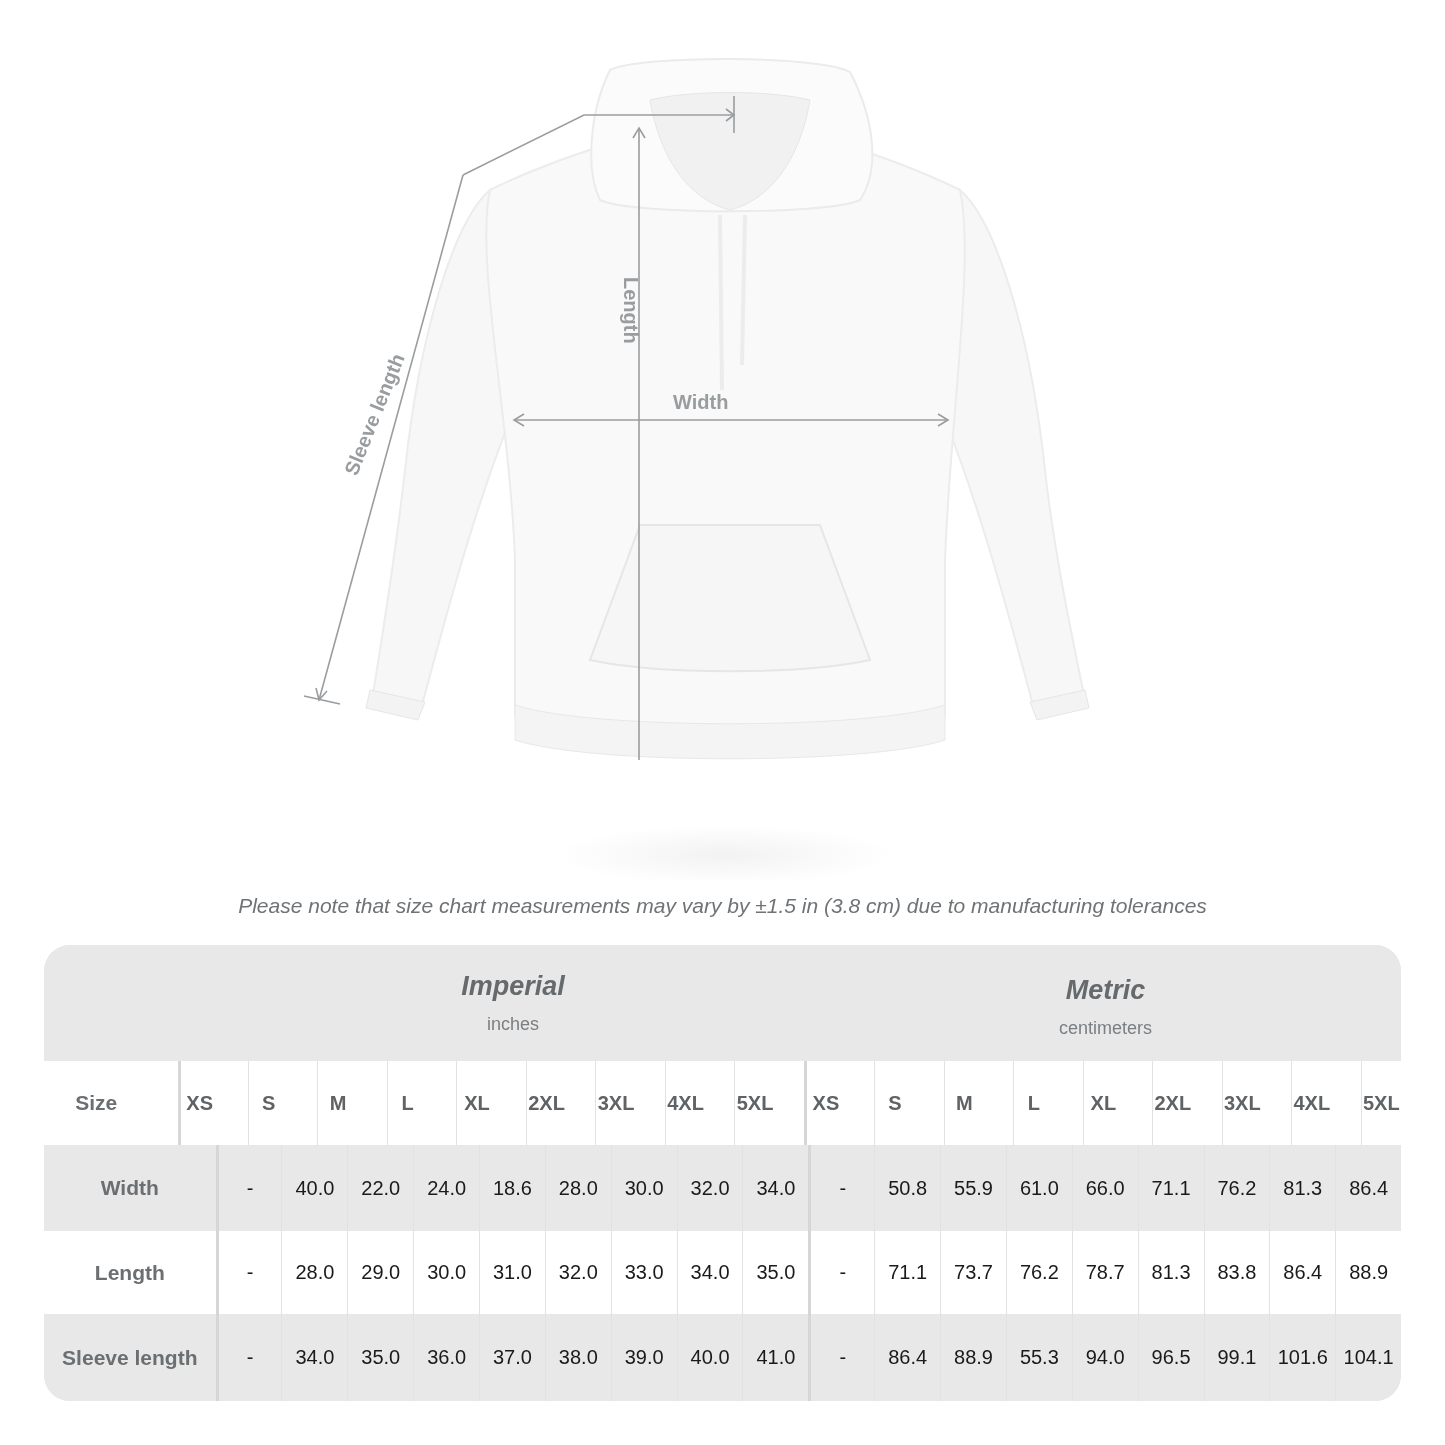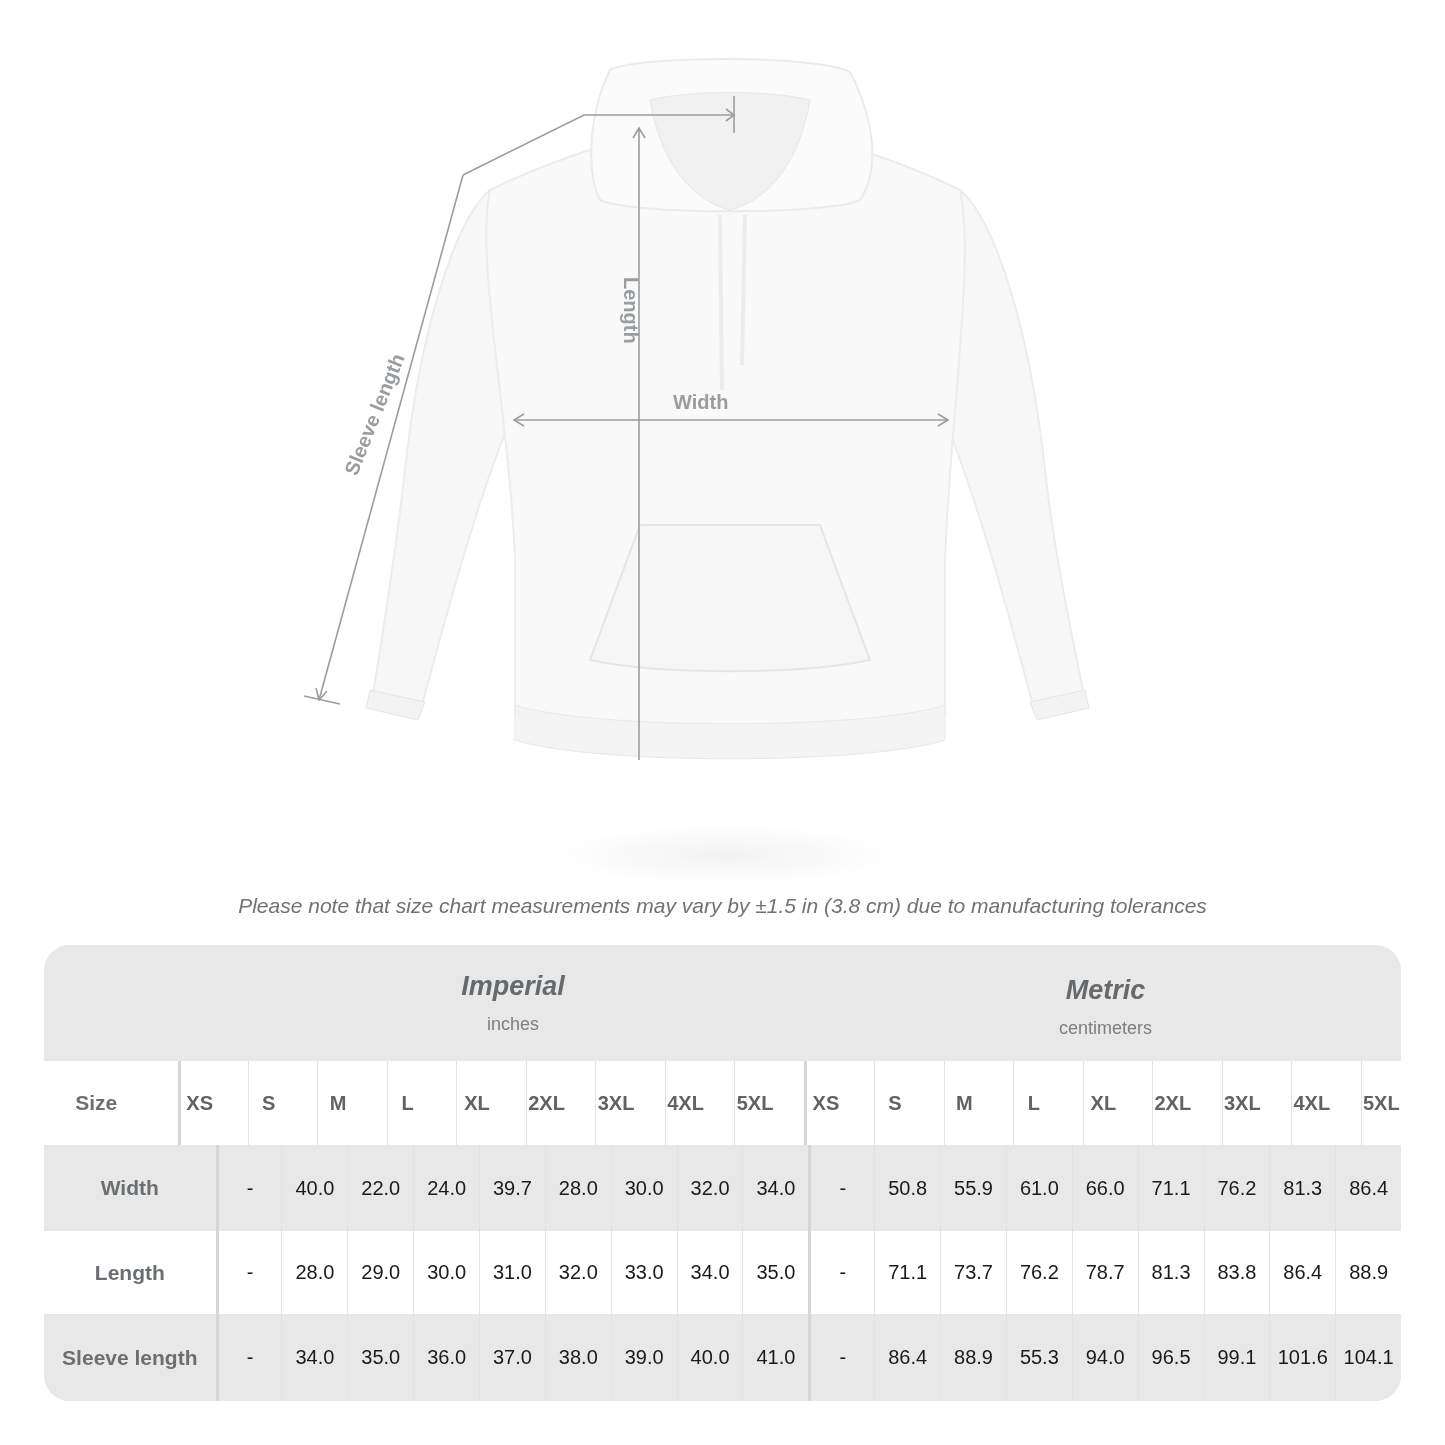--- a/index.html
+++ b/index.html
@@ -118,21 +118,21 @@
       <div class="cell c size">4XL</div>
       <div class="cell c size">5XL</div>
     </div>
 
     <div class="row shade" style="top:84px;height:86px;">
       <div class="cell rowhead">Width</div>
       <div class="cell c sep">-</div>
       <div class="cell c">40.0</div>
       <div class="cell c">22.0</div>
       <div class="cell c">24.0</div>
-      <div class="cell c">39.7</div>
+      <div class="cell c">18.6</div>
       <div class="cell c">28.0</div>
       <div class="cell c">30.0</div>
       <div class="cell c">32.0</div>
       <div class="cell c">34.0</div>
       <div class="cell c sep2">-</div>
       <div class="cell c">50.8</div>
       <div class="cell c">55.9</div>
       <div class="cell c">61.0</div>
       <div class="cell c">66.0</div>
       <div class="cell c">71.1</div>

